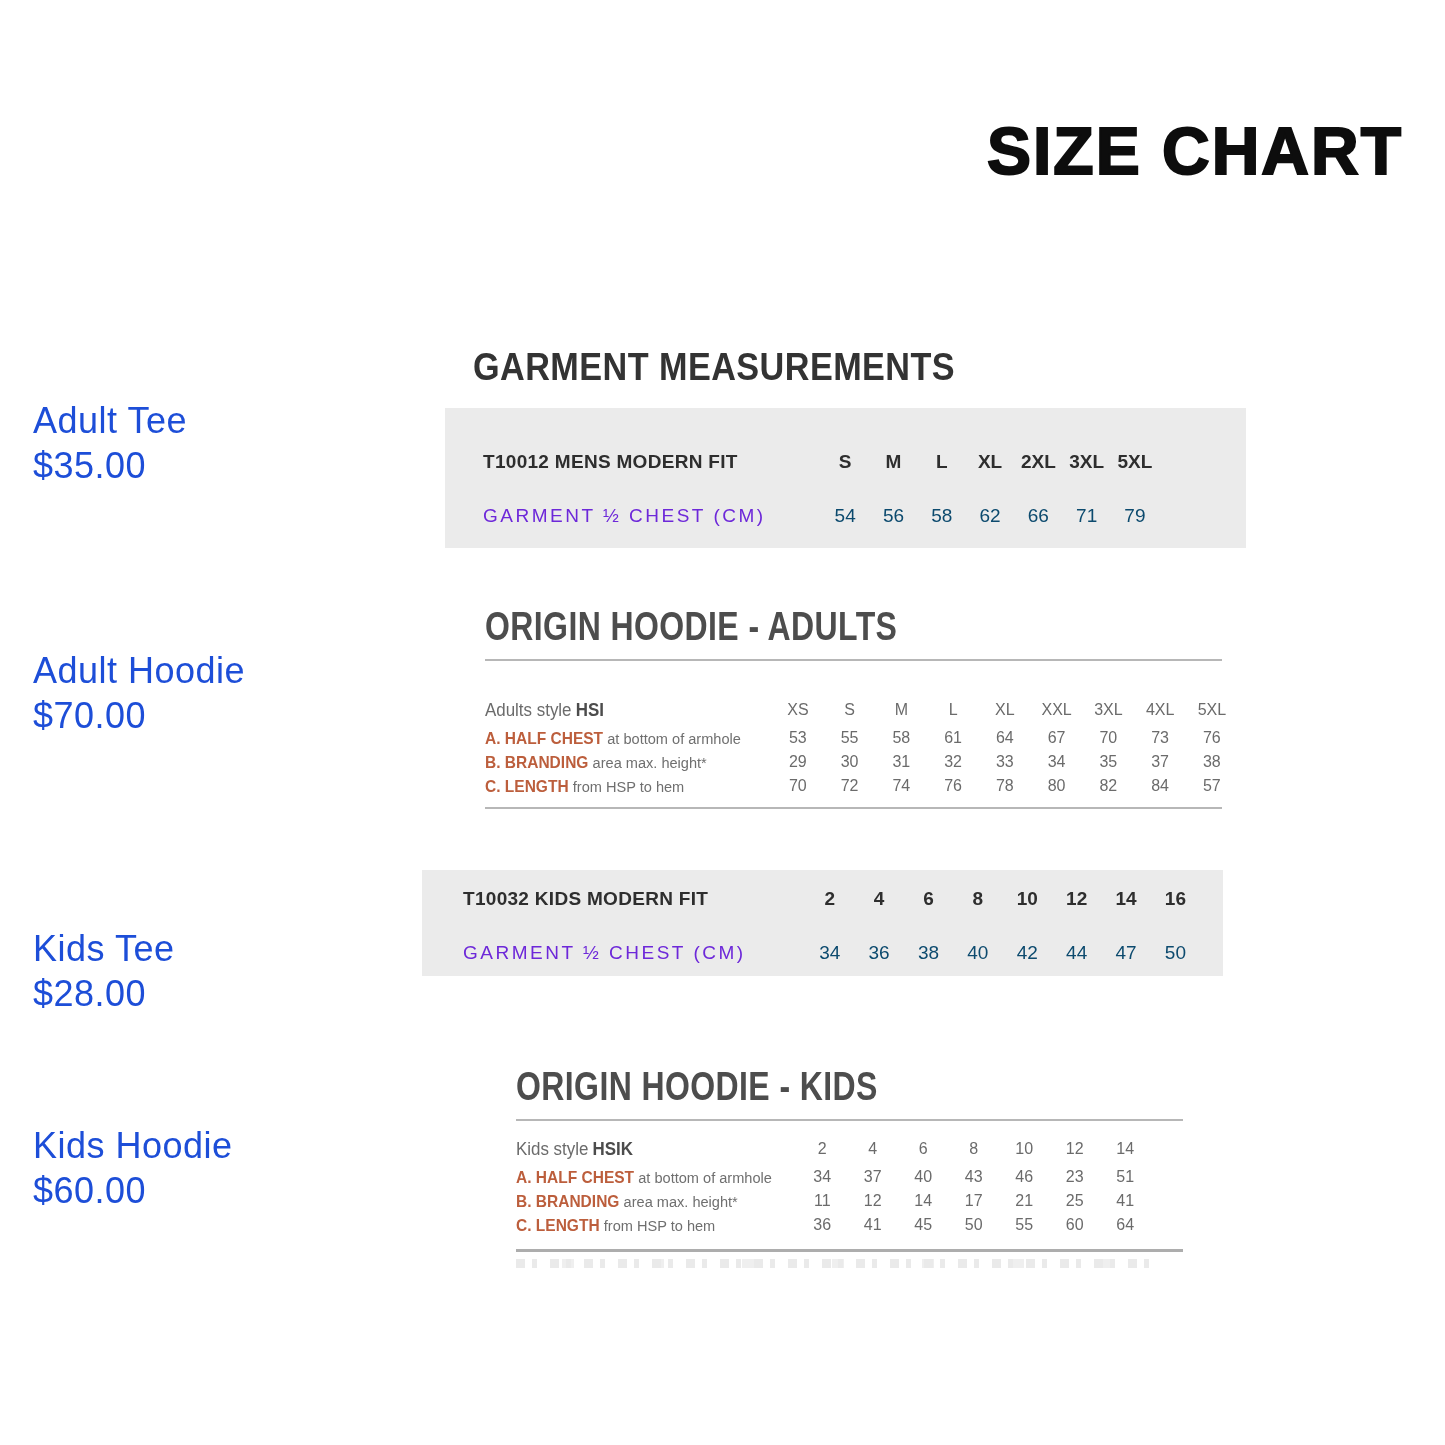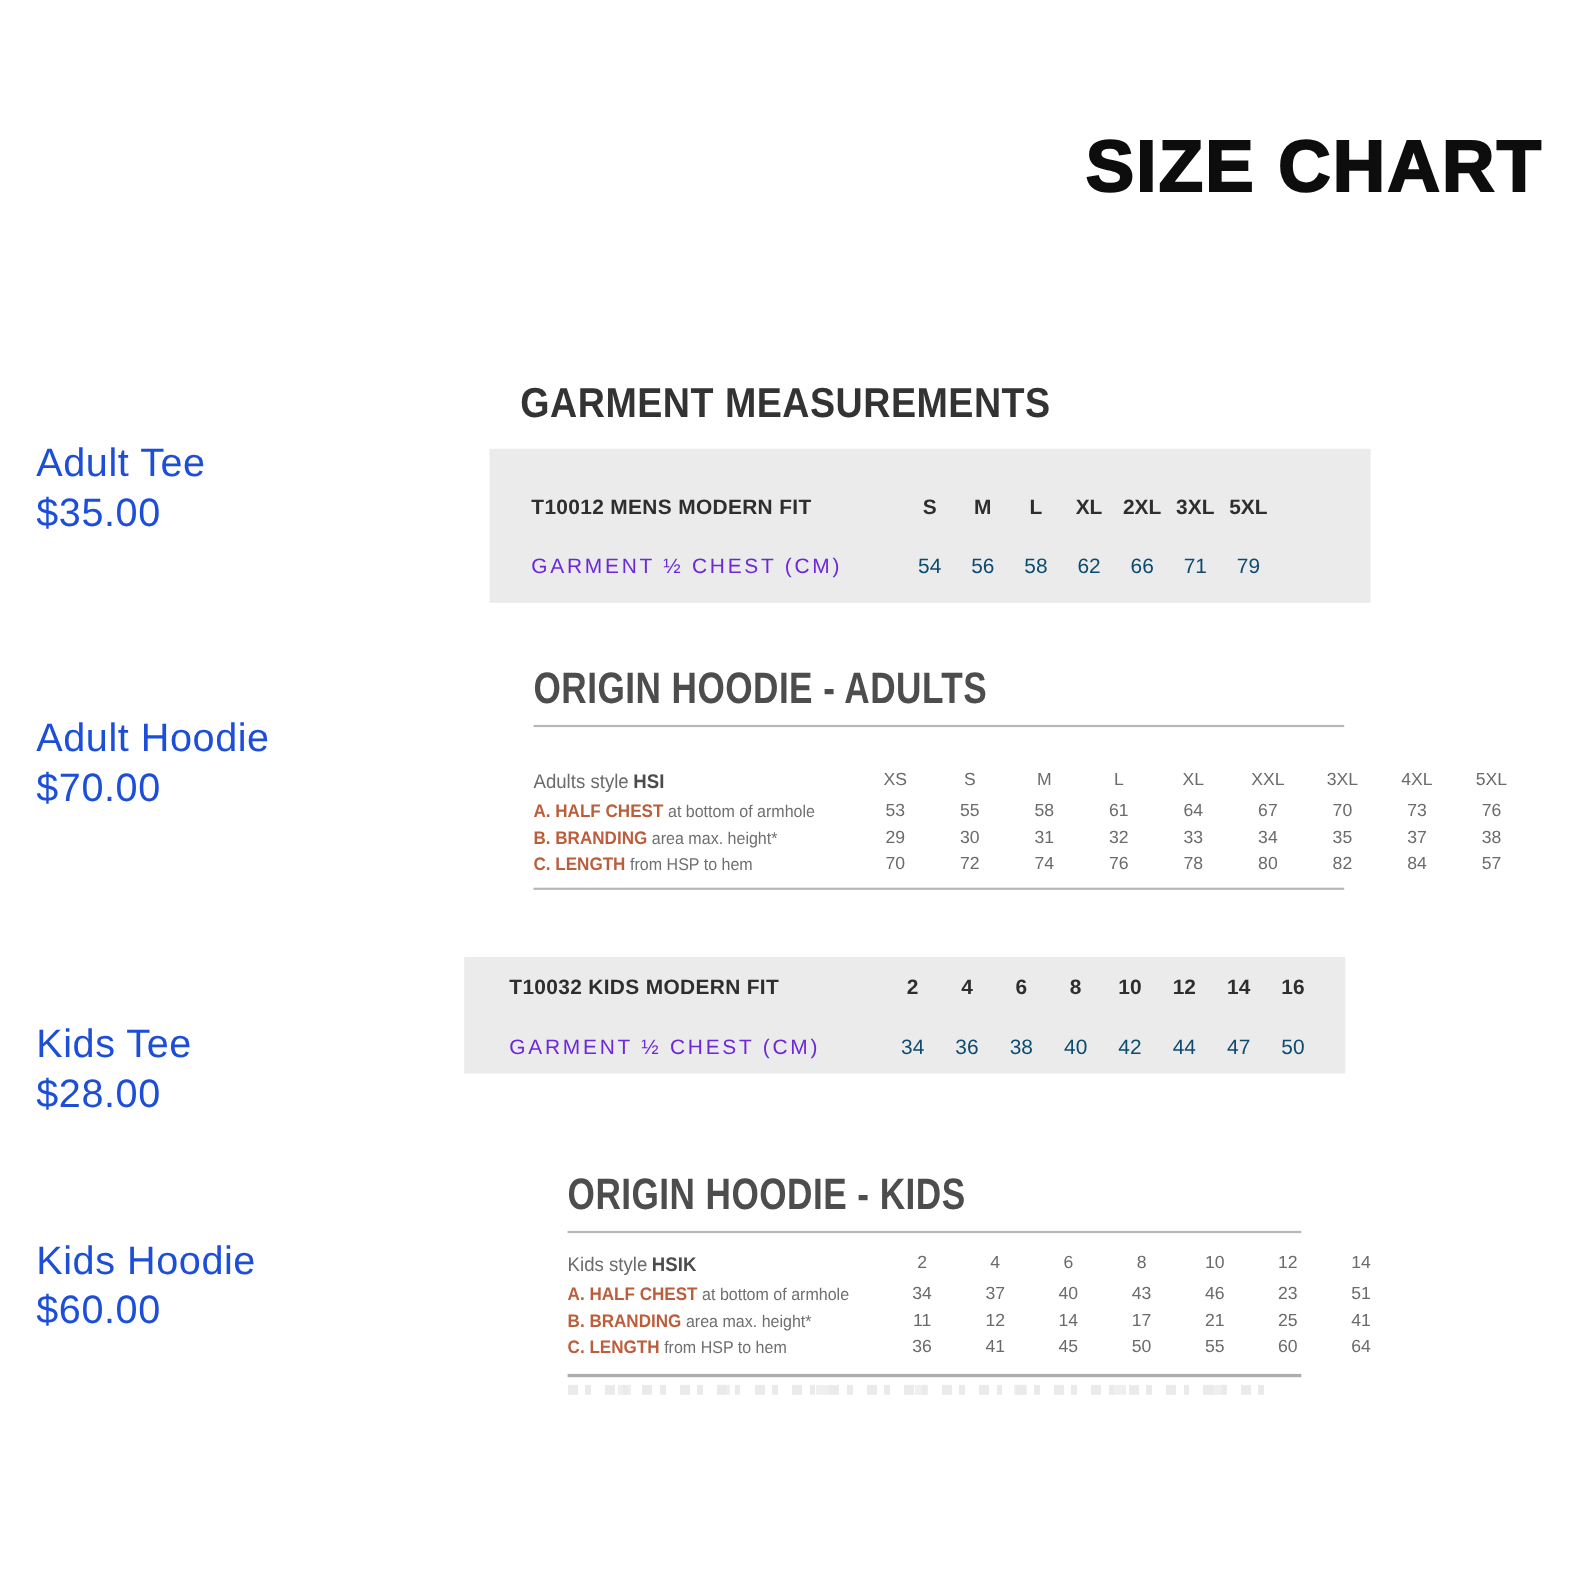--- a/index.html
+++ b/index.html
@@ -42,21 +42,21 @@
   
   .sec-heading{position:absolute;margin:0;font-size:40px;font-weight:bold;color:#4d4d4d;
                letter-spacing:.5px;transform:scaleX(.8);transform-origin:0 0;white-space:nowrap;}
   .adults-heading{left:485px;top:604px;}
   .kids-heading{left:516px;top:1064px;}
 
   .rule{position:absolute;height:0;border-top:2px solid #b7b7b7;}
 
   
   .spec{position:absolute;}
-  .spec .trow{height:24px;gap:16px;}
+  .spec .trow{height:24px;}
   .spec .thead{height:32px;}
   .adults{left:485px;top:694px;}
   .adults .trow{grid-template-columns:287px repeat(9,51.75px);}
   .kids{left:516px;top:1133px;}
   .kids .trow{grid-template-columns:281px repeat(7,50.5px);}
 
   .tlabel{display:inline-block;transform:scaleX(.94);transform-origin:0 50%;white-space:nowrap;}
   .muted{color:#6b6b6b;font-size:18px;}
   .spec .thead .bold-dark{font-size:18px;color:#4c4c4c;}
   .spec .thead .cell{font-size:19px;color:#828282;}

